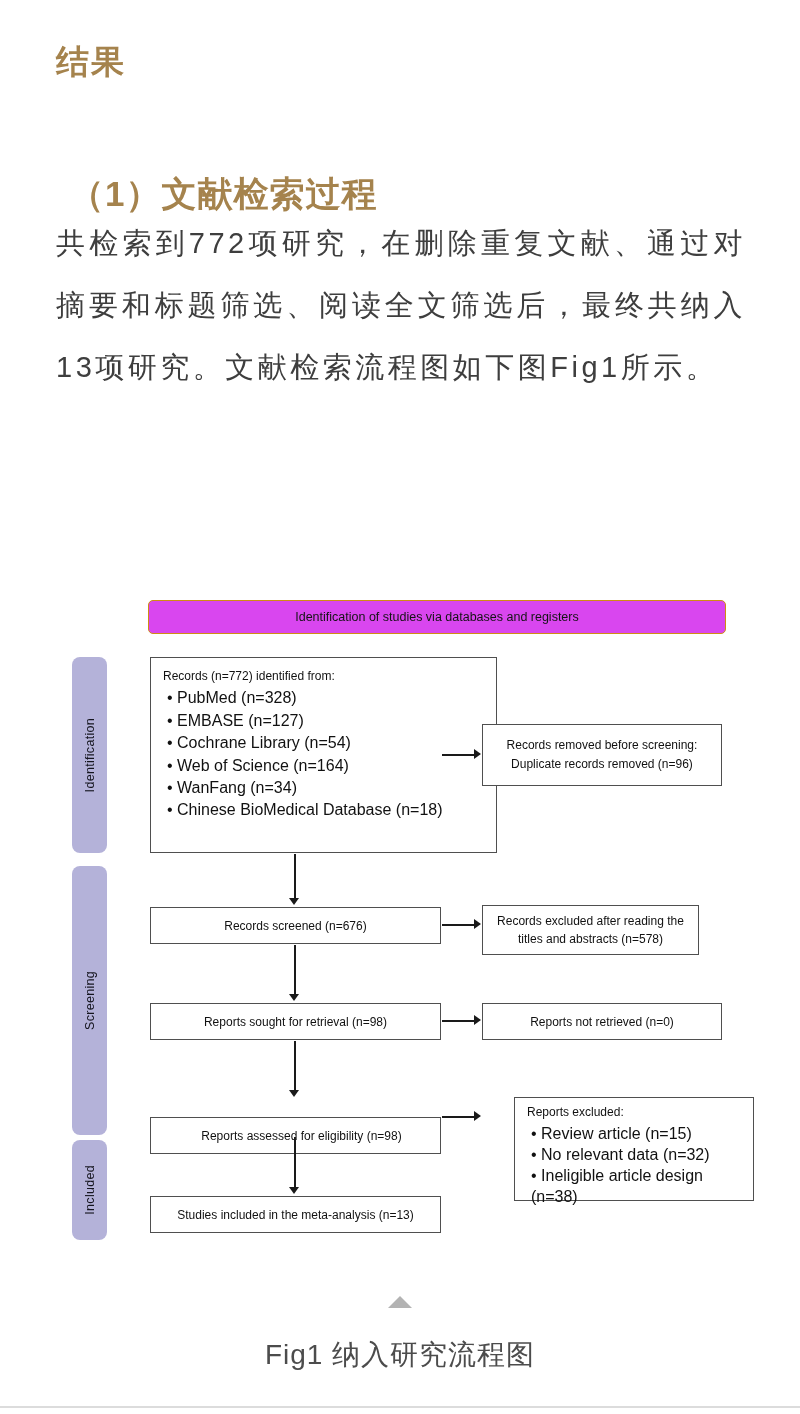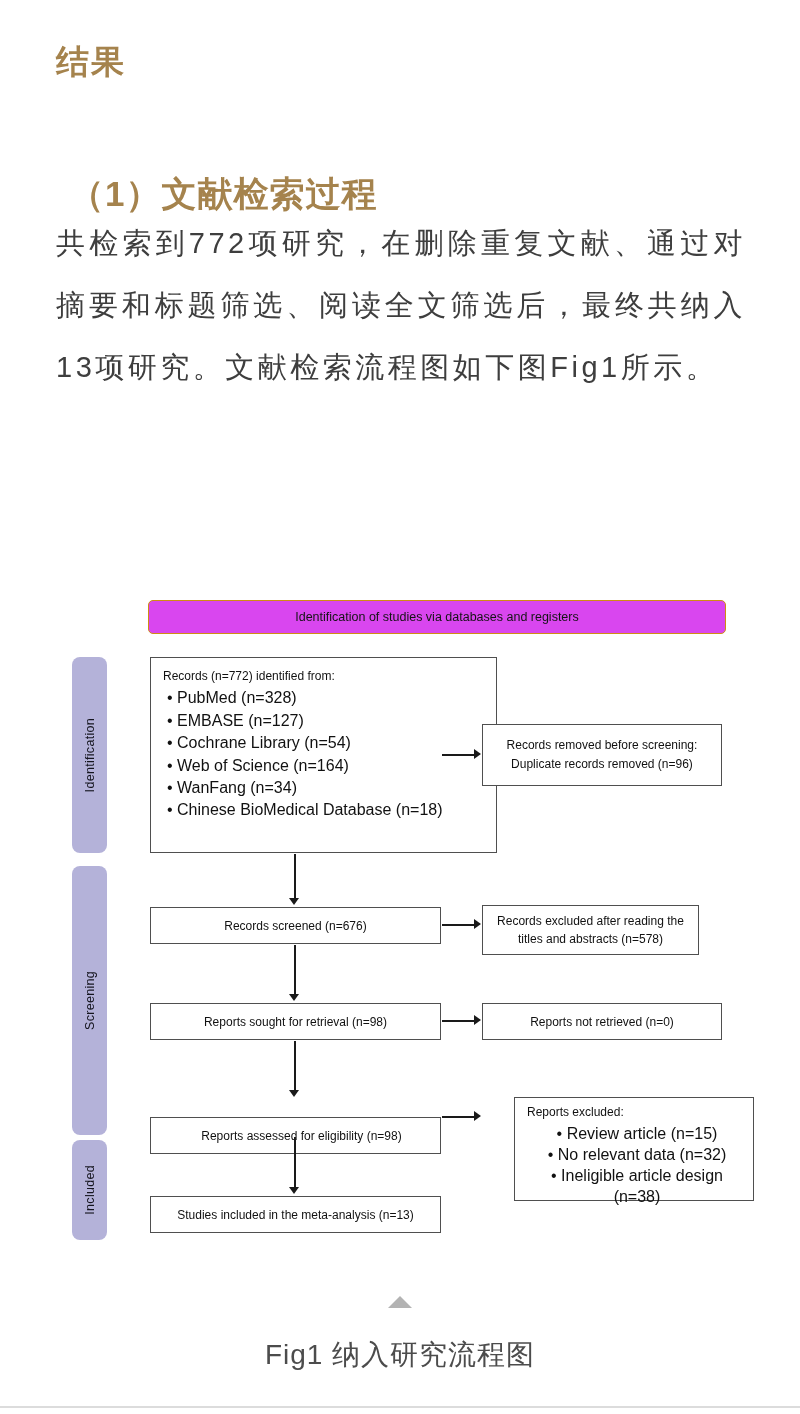--- a/index.html
+++ b/index.html
@@ -57,21 +57,21 @@
 
   #box-removed          { left:482px; top:724px;  width:240px; height:62px; }
   #box-removed div      { line-height:19px; }
   #box-screened         { left:150px; top:907px;  width:291px; height:37px; }
   #box-excluded-titles  { left:482px; top:905px;  width:217px; height:50px; line-height:18px; }
   #box-sought           { left:150px; top:1003px; width:291px; height:37px; }
   #box-not-retrieved    { left:482px; top:1003px; width:240px; height:37px; }
   #box-assessed         { left:150px; top:1117px; width:291px; height:37px;padding-left:20px; }
   #box-excluded         { left:482px; top:1097px; width:240px; height:104px; padding:4px 10px;margin-left:32px; }
   #box-excluded .box-title { line-height:21px; }
-  #box-excluded .box-list li { line-height:21px;text-align:center; }
+  #box-excluded .box-list li { line-height:21px; }
   #box-included         { left:150px; top:1196px; width:291px; height:37px; }
 
   
   .vline { position:absolute; left:294px; width:1.5px; background:#1a1a1a; }
   .ahead-down {
     position:absolute; left:289px; width:0; height:0;
     border-left:5.5px solid transparent; border-right:5.5px solid transparent;
     border-top:7px solid #1a1a1a;
   }
   .hline { position:absolute; left:442px; width:33px; height:1.5px; background:#1a1a1a; }

